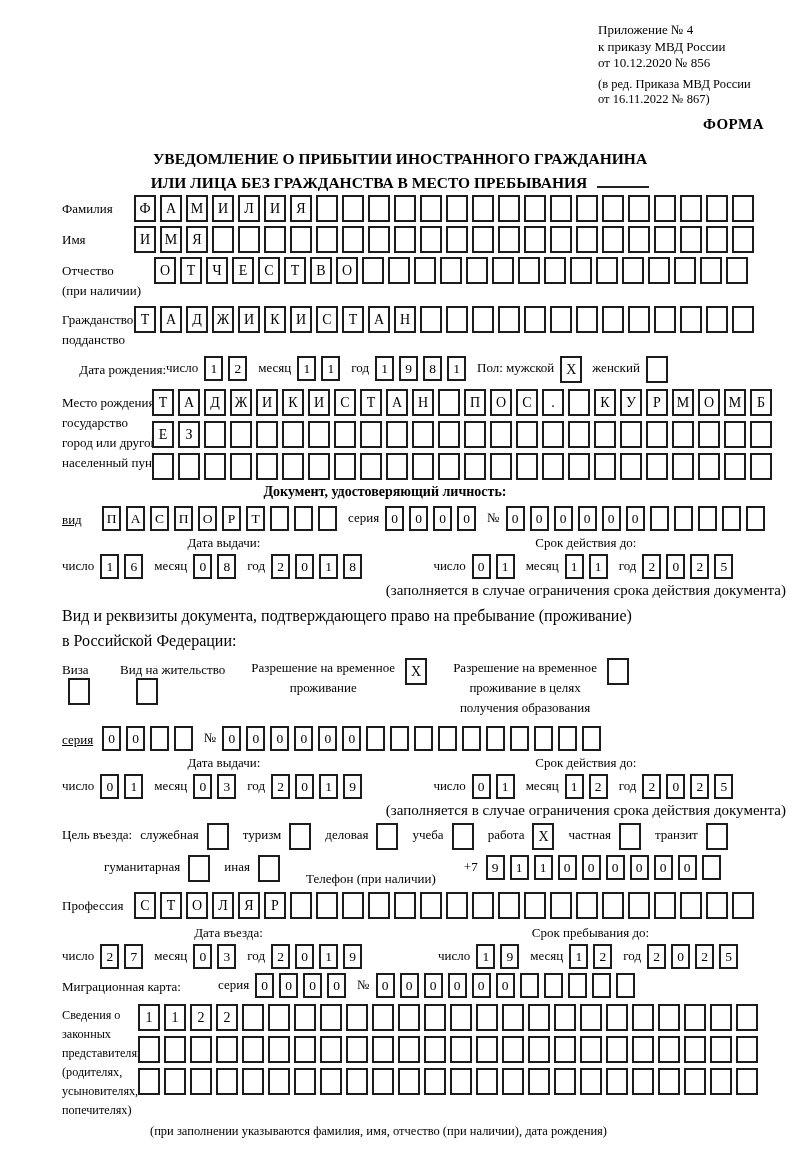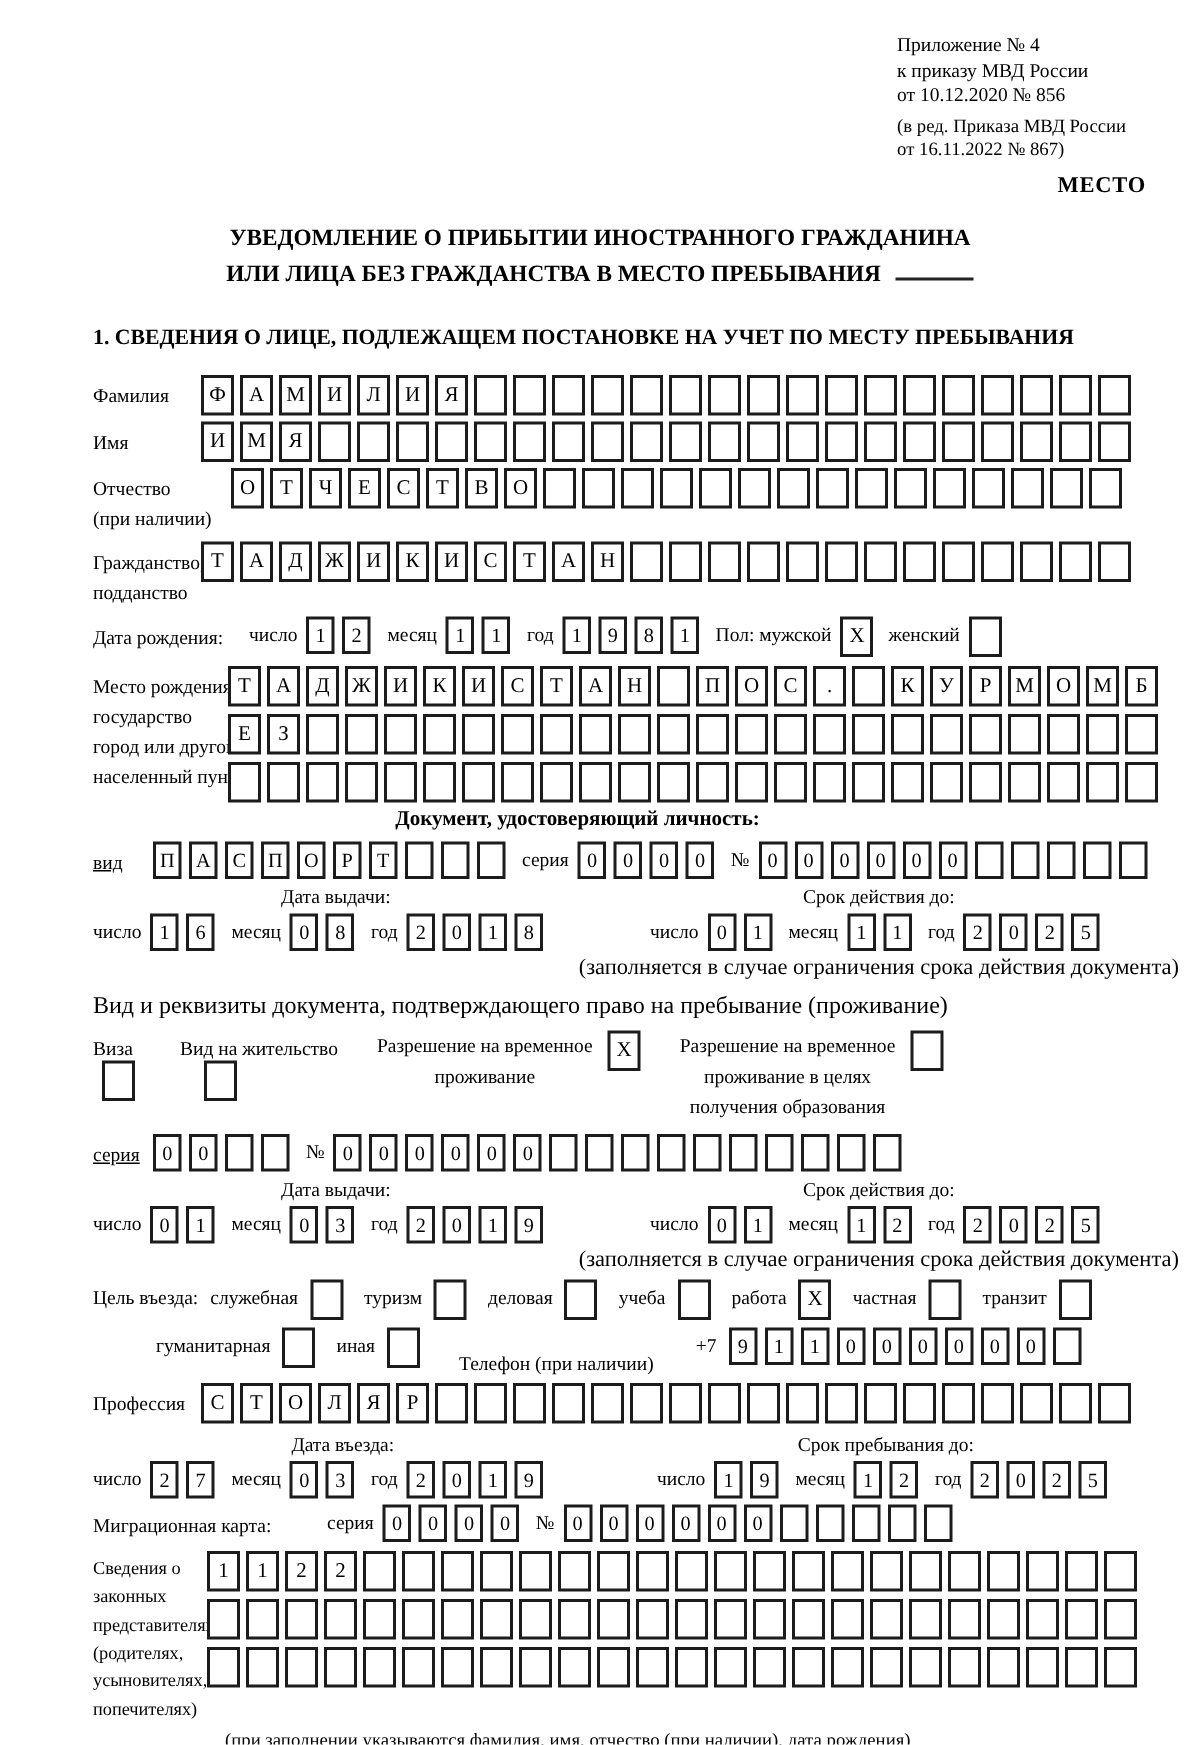--- a/index.html
+++ b/index.html
@@ -65,30 +65,29 @@
 
 <div class="page">
 
   <div class="appendix">
     <div>Приложение № 4</div>
     <div>к приказу МВД России</div>
     <div>от 10.12.2020 № 856</div>
     <div class="amend amend1">(в ред. Приказа МВД России</div>
     <div class="amend">от 16.11.2022 № 867)</div>
   </div>
-  <div class="forma">МЕСТО</div>
+  <div class="forma">ФОРМА</div>
 
   <div class="title">
     <div>УВЕДОМЛЕНИЕ О ПРИБЫТИИ ИНОСТРАННОГО ГРАЖДАНИНА</div>
     <div>
       <span>ИЛИ ЛИЦА БЕЗ ГРАЖДАНСТВА В МЕСТО ПРЕБЫВАНИЯ</span><span class="blank"></span>
     </div>
   </div>
 
-  <div class="sect">1. СВЕДЕНИЯ О ЛИЦЕ, ПОДЛЕЖАЩЕМ ПОСТАНОВКЕ НА УЧЕТ ПО МЕСТУ ПРЕБЫВАНИЯ</div>
 
   <div class="frow">
     <span class="lbl w72">Фамилия</span>
     <span class="cells">
         <span class="cell">Ф</span>
         <span class="cell">А</span>
         <span class="cell">М</span>
         <span class="cell">И</span>
         <span class="cell">Л</span>
         <span class="cell">И</span>
@@ -202,21 +201,21 @@
         <span class="cell"></span>
         <span class="cell"></span>
         <span class="cell"></span>
         <span class="cell"></span>
         <span class="cell"></span>
         <span class="cell"></span>
       </span>
   </div>
 
   <div class="frow" style="margin-top:6px;">
-    <span class="lbl" style="width:104px;">Дата рождения:</span>
+    <span class="lbl" style="width:104px;text-align:right;">Дата рождения:</span>
     <span class="dlbl0">число</span>
     <span class="cells sm">
         <span class="cell">1</span>
         <span class="cell">2</span>
       </span>
     <span class="dlbl">месяц</span>
     <span class="cells sm">
         <span class="cell">1</span>
         <span class="cell">1</span>
       </span>
@@ -404,20 +403,21 @@
             <span class="cell">2</span>
             <span class="cell">5</span>
           </span>
       </div>
       <div class="dnote">(заполняется в случае ограничения срока действия документа)</div>
     </div>
   </div>
 
   <div class="ptext">
     <div>Вид и реквизиты документа, подтверждающего право на пребывание (проживание)</div>
+    <div>в Российской Федерации:</div>
   </div>
 
   <div class="visa-row">
     <span class="vitem mr26">
       <span class="vpad">Виза</span>
       <span class="cell" style="margin-left:6px;"></span>
     </span>
     <span class="vitem mr26">
       <span class="vpad">Вид на жительство</span>
       <span class="cell" style="margin-left:16px;"></span>

